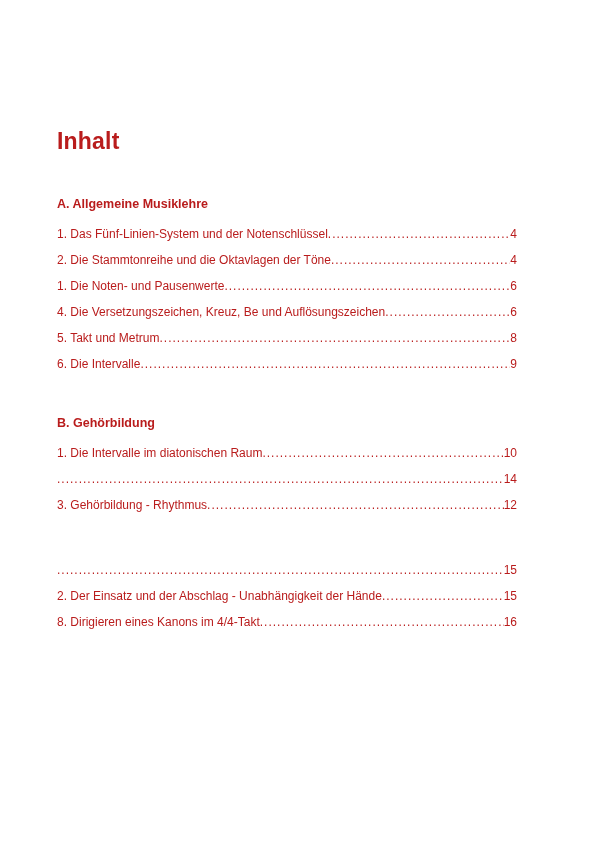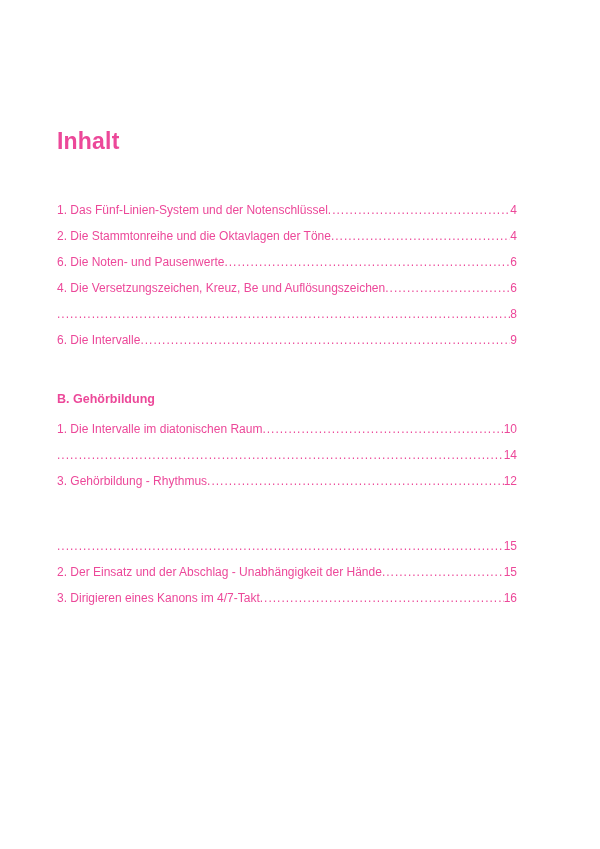--- a/index.html
+++ b/index.html
@@ -9,21 +9,21 @@
   }
   .sheet {
     position: relative;
     width: 600px;
     height: 849px;
     margin: 0 auto;
     background: #ffffff;
     box-sizing: border-box;
     padding: 128px 83px 0 57px;
     font-family: "Liberation Sans", sans-serif;
-    color: #ec4899;
+    color: #b91c1c;
     overflow: hidden;
   }
   .doc-title {
     font-size: 23px;
     font-weight: bold;
     margin: 0 0 42px 0;
     letter-spacing: 0.2px;
   }
   .toc-section {
     margin-bottom: 39px;
@@ -60,41 +60,43 @@
     text-align: right;
   }
 </style>
 </head>
 <body>
 
 <div class="sheet">
   <h1 class="doc-title">Inhalt</h1>
   <div id="toc">
       <section class="toc-section">
+        <h2 class="toc-heading">A. Allgemeine Musiklehre</h2>
         <div class="toc-row">
           <span class="toc-label">1. Das Fünf-Linien-System und der Notenschlüssel</span>
           <span class="toc-dots"></span>
           <span class="toc-page">4</span>
         </div>
         <div class="toc-row">
           <span class="toc-label">2. Die Stammtonreihe und die Oktavlagen der Töne</span>
           <span class="toc-dots"></span>
           <span class="toc-page">4</span>
         </div>
         <div class="toc-row">
-          <span class="toc-label">6. Die Noten- und Pausenwerte</span>
+          <span class="toc-label">1. Die Noten- und Pausenwerte</span>
           <span class="toc-dots"></span>
           <span class="toc-page">6</span>
         </div>
         <div class="toc-row">
           <span class="toc-label">4. Die Versetzungszeichen, Kreuz, Be und Auflösungszeichen</span>
           <span class="toc-dots"></span>
           <span class="toc-page">6</span>
         </div>
         <div class="toc-row">
+          <span class="toc-label">5. Takt und Metrum</span>
           <span class="toc-dots"></span>
           <span class="toc-page">8</span>
         </div>
         <div class="toc-row">
           <span class="toc-label">6. Die Intervalle</span>
           <span class="toc-dots"></span>
           <span class="toc-page">9</span>
         </div>
       </section>
       <section class="toc-section">
@@ -118,19 +120,19 @@
         <div class="toc-row">
           <span class="toc-dots"></span>
           <span class="toc-page">15</span>
         </div>
         <div class="toc-row">
           <span class="toc-label">2. Der Einsatz und der Abschlag - Unabhängigkeit der Hände</span>
           <span class="toc-dots"></span>
           <span class="toc-page">15</span>
         </div>
         <div class="toc-row">
-          <span class="toc-label">3. Dirigieren eines Kanons im 4/7-Takt</span>
+          <span class="toc-label">8. Dirigieren eines Kanons im 4/4-Takt</span>
           <span class="toc-dots"></span>
           <span class="toc-page">16</span>
         </div>
       </section>
     </div>
 </div>
 
 </body></html>

